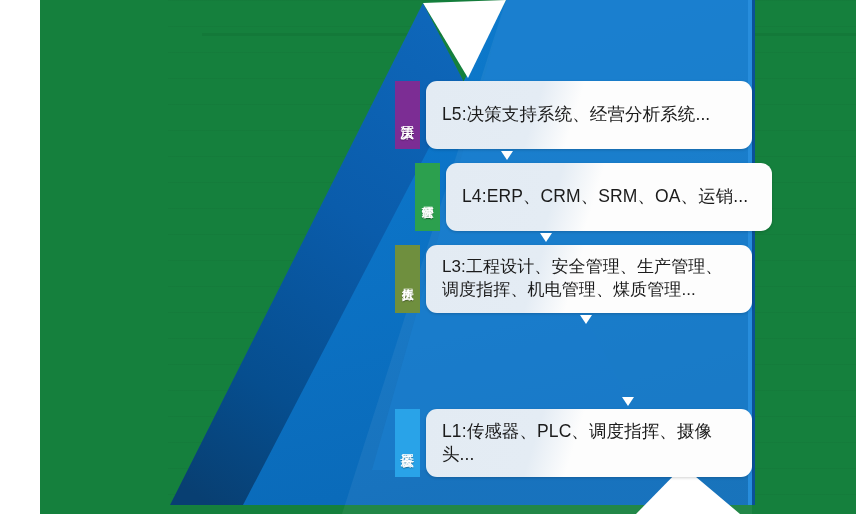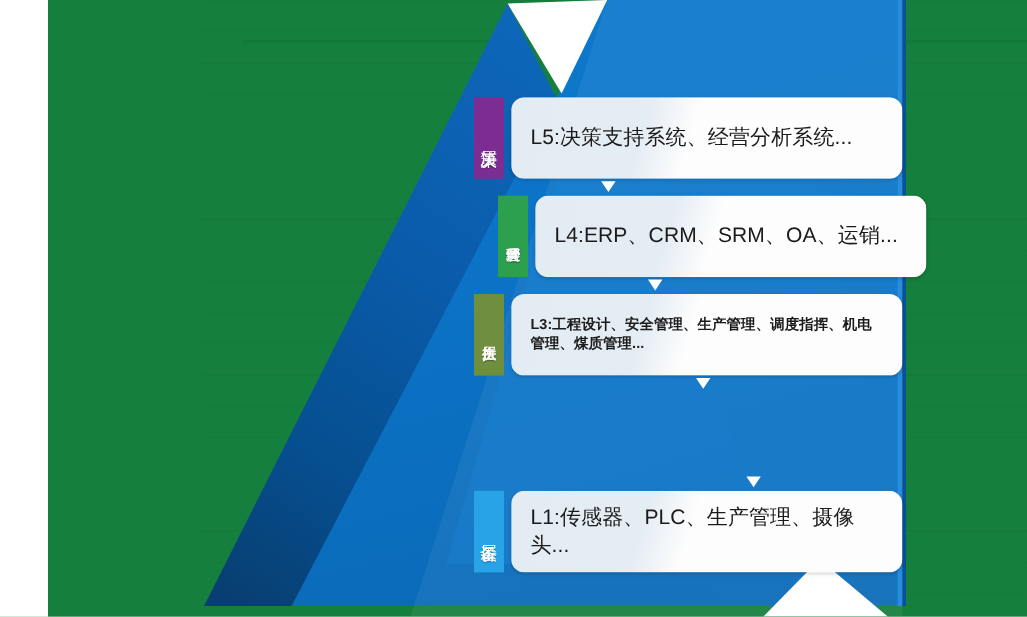--- a/index.html
+++ b/index.html
@@ -103,21 +103,21 @@
   .card-text{
     position:relative;z-index:1;
     padding:0 14px 0 16px;
     color:#1b1b1b;
     font-size:17.5px;
     line-height:1.33;
     font-weight:400;
     letter-spacing:.1px;
   }
   .row.r3 .card-text,
-  .row.r2 .card-text{font-size:12px;font-weight:bold;}
+  .row.r2 .card-text{font-size:17px;}
 
   
   .arrow{
     position:absolute;
     width:0;height:0;
     border-left:6px solid transparent;
     border-right:6px solid transparent;
     border-top:9px solid #ffffff;
     z-index:6;
   }
@@ -185,21 +185,21 @@
       <div class="tab" style="background:#6f8f3e;">生产执行层</div>
       <div class="card">
         <div class="card-text">L3:工程设计、安全管理、生产管理、调度指挥、机电管理、煤质管理...</div>
       </div>
     </div>
 
 
     <div class="row r1">
       <div class="tab" style="background:#29a3e8;">设备层</div>
       <div class="card">
-        <div class="card-text">L1:传感器、PLC、生产管理、摄像头...</div>
+        <div class="card-text">L1:传感器、PLC、调度指挥、摄像头...</div>
       </div>
     </div>
 
     <div class="arrow" style="left:461px;top:151px;"></div>
     <div class="arrow" style="left:500px;top:233px;"></div>
     <div class="arrow" style="left:540px;top:315px;"></div>
     <div class="arrow" style="left:582px;top:397px;"></div>
   </div>
 
 </div>

